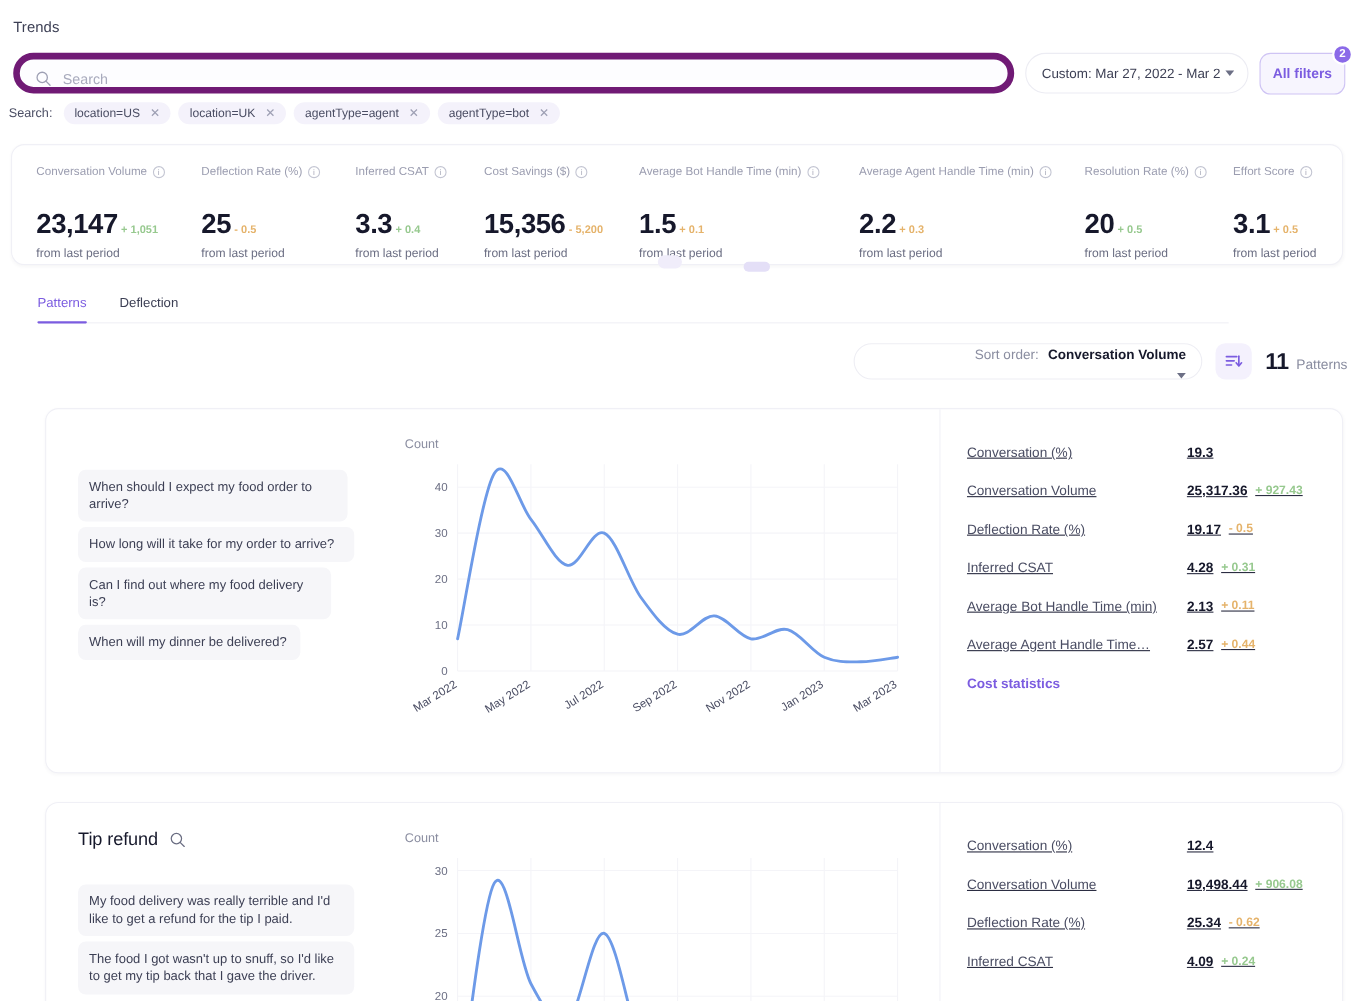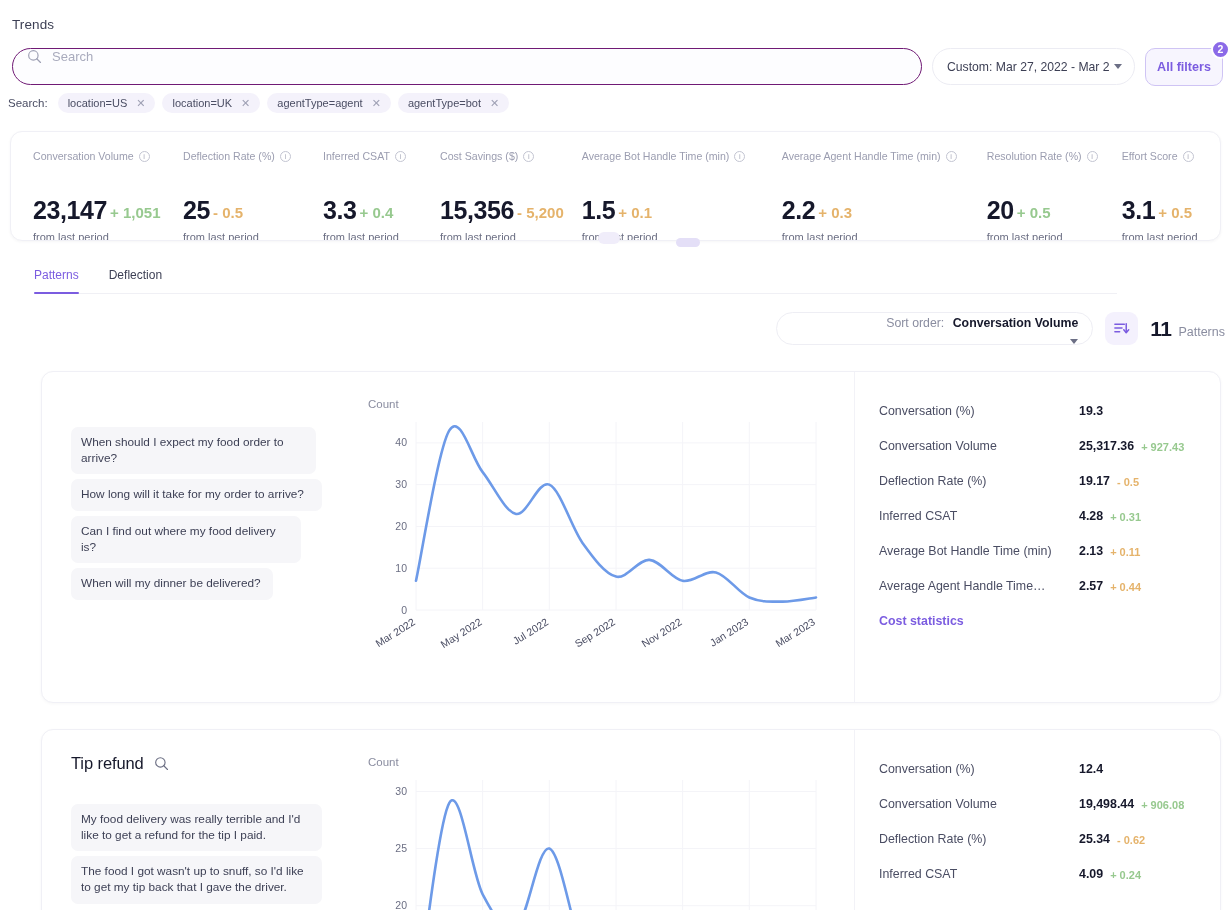--- a/index.html
+++ b/index.html
@@ -15,22 +15,22 @@
 
   
   .page-title {
     position:absolute; left:12px; top:17px;
     font-size:13.5px; color:#3c3f54; letter-spacing:.1px;
   }
 
   
   .searchrow { position:absolute; left:12px; top:48px; width:1207px; height:37px; display:flex; align-items:center; gap:10px; }
   .search-box {
-    flex:0 0 910px; height:37px; border:1px solid #701a75; border-radius:19px;
-    background:#fdfdff; display:flex; align-items:flex-start; padding:0 14px; gap:10px;
+    flex:0 0 910px; height:37px; border:6px solid #701a75; border-radius:19px;
+    background:#fdfdff; display:flex; align-items:flex-end; padding:0 14px; gap:10px;
   }
   .search-input {
     border:none; outline:none; background:transparent; flex:1;
     font-family:"Liberation Sans", sans-serif; font-size:13px; color:#3c3f54;
   }
   .search-input::placeholder { color:#a9abbd; }
   .daterange {
     flex:0 0 203px; height:37px; border:1px solid #ececf3; border-radius:19px;
     background:#fff; display:flex; align-items:center; justify-content:space-between;
     padding:0 12px 0 14px; font-size:12.2px; color:#3c3f54; white-space:nowrap; overflow:hidden;
@@ -65,21 +65,21 @@
     display:flex; padding:18px 8px 0 22px; overflow:hidden;
   }
   .kpi { flex:0 0 auto; padding-right:18px; }
   .kpi-label { font-size:10.6px; color:#9b9db0; display:flex; align-items:center; gap:5px; white-space:nowrap; }
   .info-i {
     width:11px;height:11px;border-radius:50%;border:1px solid #c3c5d2;
     color:#aaacbb;font-size:7.5px;line-height:9px;text-align:center;display:inline-block;
   }
   .kpi-val { margin-top:8px; display:flex; align-items:flex-end; gap:3px; }
   .kpi-num { font-size:25px; font-weight:bold; color:#16182b; letter-spacing:-.4px; line-height:1; }
-  .kpi-delta { font-size:15px; font-weight:bold; padding-bottom:2px; white-space:nowrap;margin-top:34px; }
+  .kpi-delta { font-size:10px; font-weight:bold; padding-bottom:2px; white-space:nowrap;margin-top:34px; }
   .pos { color:#97c98f; }
   .neg { color:#e5b36b; }
   .kpi-sub { margin-top:8px; font-size:11px; color:#6b6e83; white-space:nowrap; }
 
   .scroll-pill-a { position:absolute; left:598px; top:232px; width:22px; height:12px; border-radius:6px; background:#f0edfa; }
   .scroll-pill-b { position:absolute; left:676px; top:238px; width:24px; height:9px; border-radius:5px; background:#e4dff7; }
 
   
   .tabs { position:absolute; left:34px; top:268px; width:1083px; display:flex; gap:30px; border-bottom:1px solid #f0f0f5; }
   .tab { font-size:12px; padding-bottom:11px; color:#3c3f54; cursor:pointer; position:relative; }
@@ -114,21 +114,21 @@
   .pc-left { flex:0 0 306px; padding:24px 24px 0 29px; }
   .pc-title { display:flex; align-items:center; gap:10px; font-size:16.5px; color:#16182b; letter-spacing:-.1px; }
   .utterances { margin-top:31px; display:flex; flex-direction:column; gap:5px; }
   .utt {
     background:#f6f6f9; border-radius:7px; padding:8px 10px;
     font-size:11.8px; line-height:1.33; color:#3c3f54; align-self:flex-start; max-width:100%;
   }
   .pc-mid { flex:1 1 auto; padding:26px 26px 0 20px; position:relative; }
   .chart-ylabel { font-size:11.5px; color:#8a8da0; margin-bottom:4px; }
   .pc-right { flex:0 0 375px; border-left:1px solid #f2f2f7; padding:32px 24px 0 24px; }
-  .stat-row { display:flex; align-items:flex-end; margin-bottom:21px; }
+  .stat-row { display:flex; align-items:center; margin-bottom:21px;text-decoration:underline; }
   .stat-name { flex:0 0 200px; font-size:12.4px; color:#4a4d63; white-space:nowrap; overflow:hidden; text-overflow:ellipsis; }
   .stat-val { font-size:12.4px; font-weight:bold; color:#16182b; }
   .stat-delta { font-size:11px; font-weight:bold; margin-left:7px; }
   .more-stats { font-size:12.4px; color:#7b5ce0; font-weight:bold; cursor:pointer; }
   .xtick { font-size:10.5px; fill:#4a4d63; }
   .ytick { font-size:10.5px; fill:#6b6e83; }
 </style>
 </head>
 <body>
 

